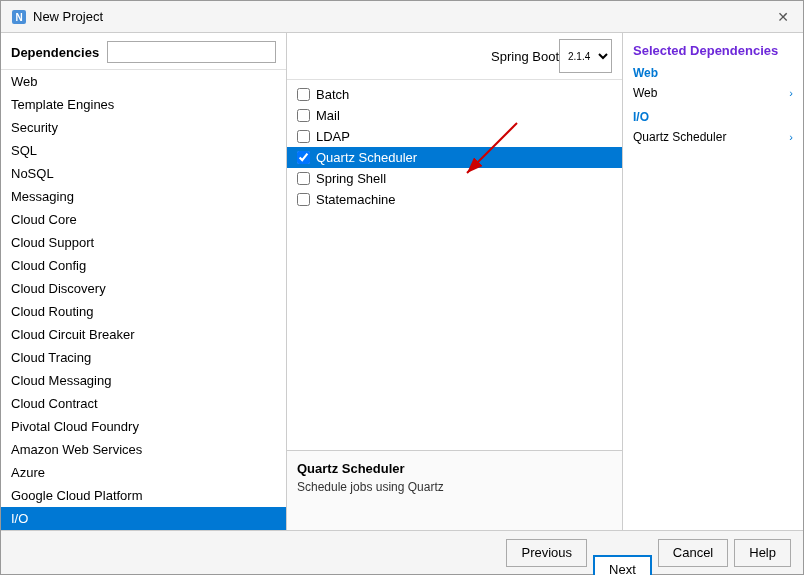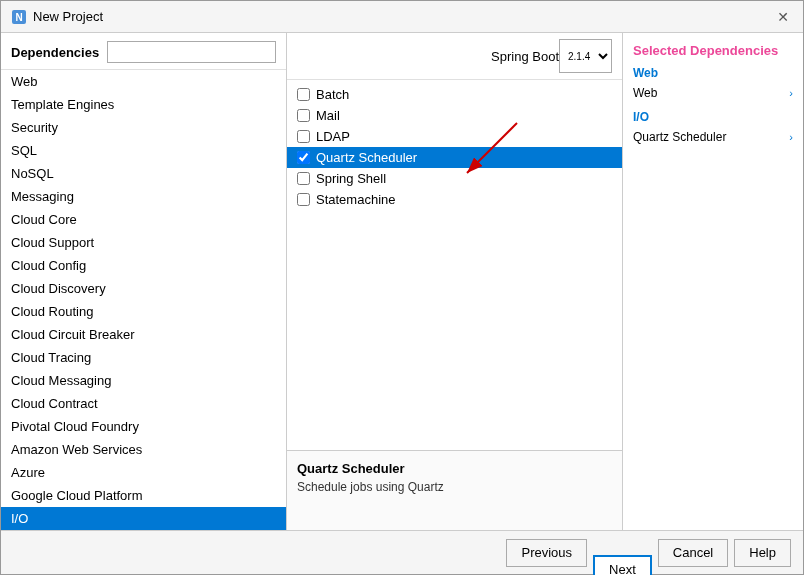--- a/index.html
+++ b/index.html
@@ -169,21 +169,21 @@
     .right-panel {
       width: 180px;
       padding: 10px;
       display: flex;
       flex-direction: column;
     }
     .selected-deps-title {
       font-weight: bold;
       font-size: 13px;
       margin-bottom: 8px;
-      color: #ec4899;
+      color: #6d28d9;
     }
     .selected-group {
       margin-bottom: 8px;
     }
     .selected-group-title {
       font-weight: bold;
       font-size: 12px;
       color: #0078d4;
       margin-bottom: 4px;
     }

